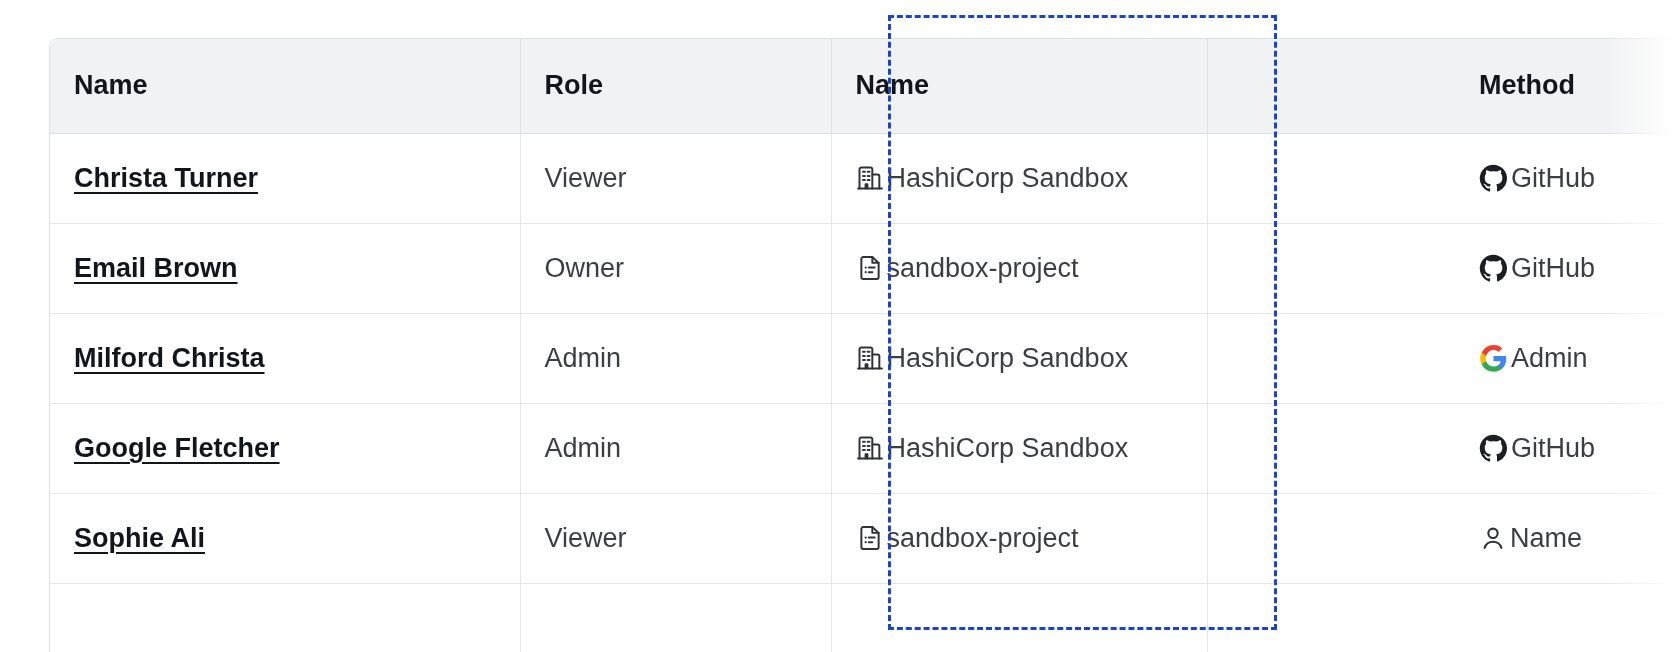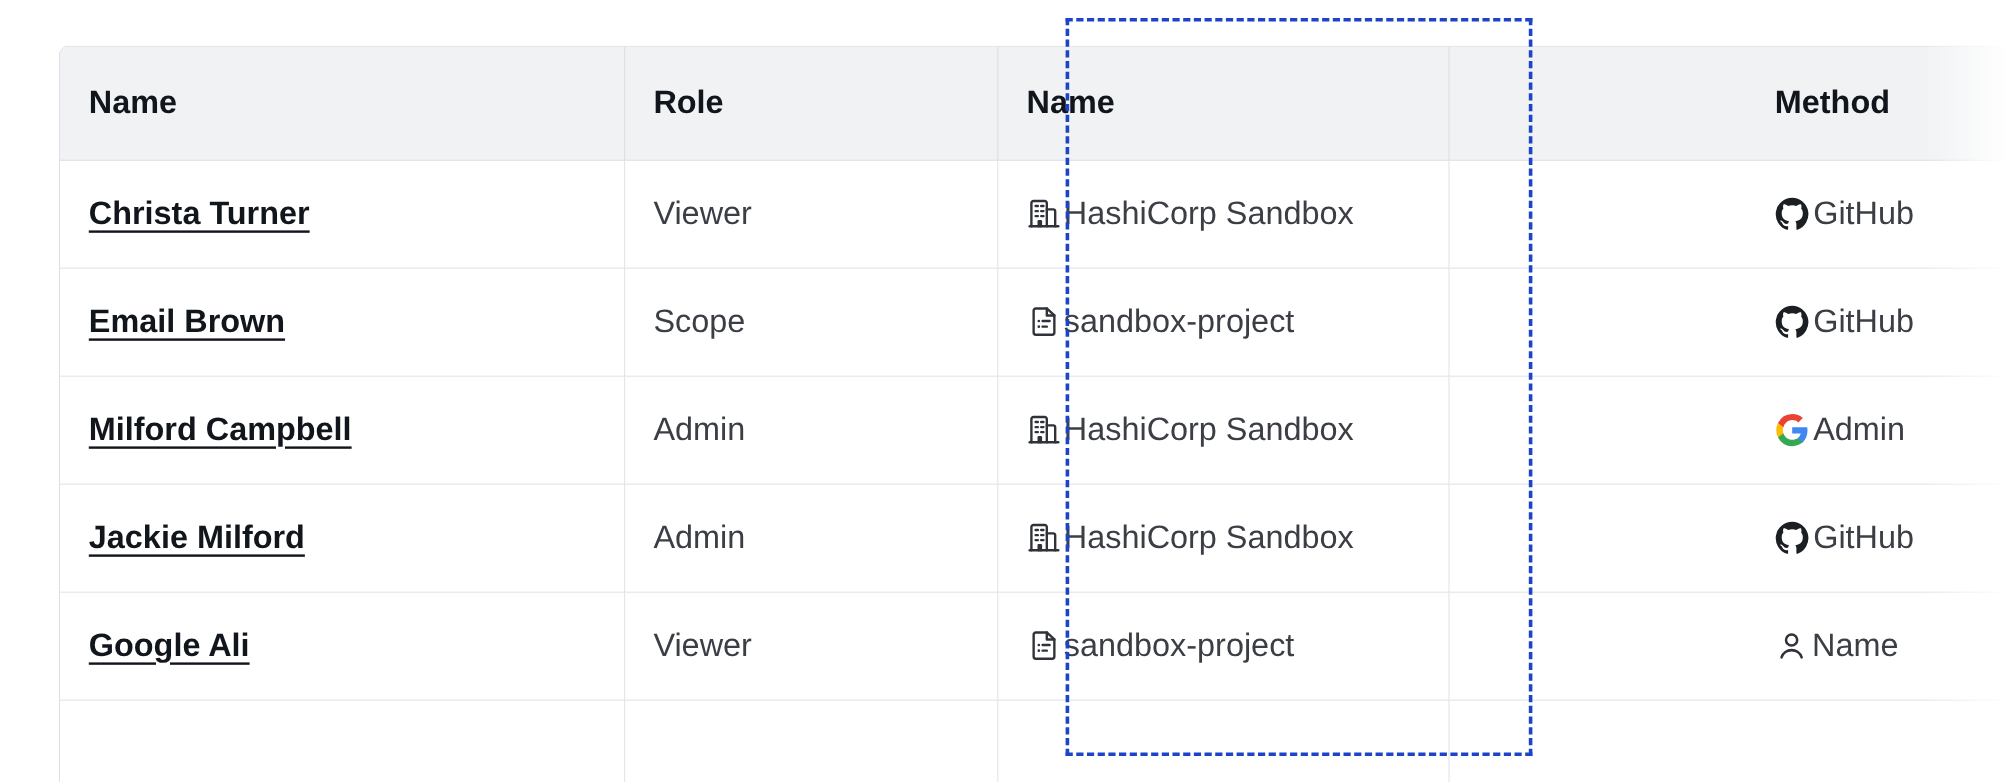--- a/index.html
+++ b/index.html
@@ -163,21 +163,21 @@
                   <svg width="29" height="29" viewBox="0 0 24 24" fill="#1b1f23">
                     <path d="M12 .6A11.4 11.4 0 0 0 8.4 22.8c.57.1.78-.25.78-.55v-2.1c-3.17.69-3.84-1.5-3.84-1.5-.52-1.33-1.27-1.68-1.27-1.68-1.04-.71.08-.7.08-.7 1.15.08 1.75 1.18 1.75 1.18 1.02 1.75 2.68 1.25 3.33.95.1-.74.4-1.25.72-1.54-2.53-.29-5.19-1.27-5.19-5.64 0-1.25.44-2.27 1.17-3.07-.12-.29-.51-1.45.11-3.02 0 0 .96-.31 3.14 1.17a10.9 10.9 0 0 1 5.72 0c2.18-1.48 3.14-1.17 3.14-1.17.62 1.57.23 2.73.11 3.02.73.8 1.17 1.82 1.17 3.07 0 4.38-2.67 5.35-5.21 5.63.41.36.78 1.06.78 2.14v3.17c0 .3.2.66.79.55A11.4 11.4 0 0 0 12 .6z"></path>
                   </svg>
                 </span>
                 <span>GitHub</span>
               </span>
             </td>
           </tr>
           <tr>
             <td><span class="name-link">Email Brown</span></td>
-            <td>Scope</td>
+            <td>Owner</td>
             <td>
               <span class="cell-flex">
                 <span class="icn">
                   <svg width="28" height="28" viewBox="0 0 24 24" fill="none" stroke="#2f3339" stroke-width="1.7" stroke-linecap="round" stroke-linejoin="round">
                     <path d="M14 2.6H6.2A1.6 1.6 0 0 0 4.6 4.2v15.6a1.6 1.6 0 0 0 1.6 1.6h11.6a1.6 1.6 0 0 0 1.6-1.6V7.6z"></path>
                     <path d="M14 2.6v5h5.4"></path>
                     <circle cx="8.3" cy="11.6" r="0.95" fill="#2f3339" stroke="none"></circle>
                     <path d="M11 11.6h5"></path>
                     <circle cx="8.3" cy="15.6" r="0.95" fill="#2f3339" stroke="none"></circle>
                     <path d="M11 15.6h3"></path>
@@ -192,21 +192,21 @@
                 <span class="icn">
                   <svg width="29" height="29" viewBox="0 0 24 24" fill="#1b1f23">
                     <path d="M12 .6A11.4 11.4 0 0 0 8.4 22.8c.57.1.78-.25.78-.55v-2.1c-3.17.69-3.84-1.5-3.84-1.5-.52-1.33-1.27-1.68-1.27-1.68-1.04-.71.08-.7.08-.7 1.15.08 1.75 1.18 1.75 1.18 1.02 1.75 2.68 1.25 3.33.95.1-.74.4-1.25.72-1.54-2.53-.29-5.19-1.27-5.19-5.64 0-1.25.44-2.27 1.17-3.07-.12-.29-.51-1.45.11-3.02 0 0 .96-.31 3.14 1.17a10.9 10.9 0 0 1 5.72 0c2.18-1.48 3.14-1.17 3.14-1.17.62 1.57.23 2.73.11 3.02.73.8 1.17 1.82 1.17 3.07 0 4.38-2.67 5.35-5.21 5.63.41.36.78 1.06.78 2.14v3.17c0 .3.2.66.79.55A11.4 11.4 0 0 0 12 .6z"></path>
                   </svg>
                 </span>
                 <span>GitHub</span>
               </span>
             </td>
           </tr>
           <tr>
-            <td><span class="name-link">Milford Campbell</span></td>
+            <td><span class="name-link">Milford Christa</span></td>
             <td>Admin</td>
             <td>
               <span class="cell-flex">
                 <span class="icn">
                   <svg width="28" height="28" viewBox="0 0 24 24" fill="none" stroke="#2f3339" stroke-width="1.7" stroke-linecap="round" stroke-linejoin="round">
                     <path d="M3 21V4.5a1.5 1.5 0 0 1 1.5-1.5h8A1.5 1.5 0 0 1 14 4.5V21"></path>
                     <path d="M14 9h4.5A1.5 1.5 0 0 1 20 10.5V21"></path>
                     <path d="M1.8 21h20.4"></path>
                     <path d="M6 6.6h1.6M10 6.6h1.6M6 10.2h1.6M10 10.2h1.6M6 13.8h1.6M10 13.8h1.6"></path>
                     <path d="M8.2 21v-3.6h1.6V21"></path>
@@ -224,21 +224,21 @@
                     <path fill="#34a853" d="M24 46c5.9 0 10.9-2 14.5-5.3l-7.1-5.5c-2 1.3-4.5 2.1-7.4 2.1-5.7 0-10.5-3.8-12.2-9H4.5v5.7A22 22 0 0 0 24 46z"></path>
                     <path fill="#fbbc05" d="M11.8 28.3a13.2 13.2 0 0 1 0-8.5v-5.7H4.5a22 22 0 0 0 0 19.9l7.3-5.7z"></path>
                     <path fill="#ea4335" d="M24 10.1c3.2 0 6.1 1.1 8.4 3.3l6.3-6.3C34.9 3.6 29.9 1.6 24 1.6A22 22 0 0 0 4.5 14.1l7.3 5.7c1.7-5.2 6.5-9.7 12.2-9.7z"></path>
                   </svg>
                 </span>
                 <span>Admin</span>
               </span>
             </td>
           </tr>
           <tr>
-            <td><span class="name-link">Jackie Milford</span></td>
+            <td><span class="name-link">Google Fletcher</span></td>
             <td>Admin</td>
             <td>
               <span class="cell-flex">
                 <span class="icn">
                   <svg width="28" height="28" viewBox="0 0 24 24" fill="none" stroke="#2f3339" stroke-width="1.7" stroke-linecap="round" stroke-linejoin="round">
                     <path d="M3 21V4.5a1.5 1.5 0 0 1 1.5-1.5h8A1.5 1.5 0 0 1 14 4.5V21"></path>
                     <path d="M14 9h4.5A1.5 1.5 0 0 1 20 10.5V21"></path>
                     <path d="M1.8 21h20.4"></path>
                     <path d="M6 6.6h1.6M10 6.6h1.6M6 10.2h1.6M10 10.2h1.6M6 13.8h1.6M10 13.8h1.6"></path>
                     <path d="M8.2 21v-3.6h1.6V21"></path>
@@ -253,21 +253,21 @@
                 <span class="icn">
                   <svg width="29" height="29" viewBox="0 0 24 24" fill="#1b1f23">
                     <path d="M12 .6A11.4 11.4 0 0 0 8.4 22.8c.57.1.78-.25.78-.55v-2.1c-3.17.69-3.84-1.5-3.84-1.5-.52-1.33-1.27-1.68-1.27-1.68-1.04-.71.08-.7.08-.7 1.15.08 1.75 1.18 1.75 1.18 1.02 1.75 2.68 1.25 3.33.95.1-.74.4-1.25.72-1.54-2.53-.29-5.19-1.27-5.19-5.64 0-1.25.44-2.27 1.17-3.07-.12-.29-.51-1.45.11-3.02 0 0 .96-.31 3.14 1.17a10.9 10.9 0 0 1 5.72 0c2.18-1.48 3.14-1.17 3.14-1.17.62 1.57.23 2.73.11 3.02.73.8 1.17 1.82 1.17 3.07 0 4.38-2.67 5.35-5.21 5.63.41.36.78 1.06.78 2.14v3.17c0 .3.2.66.79.55A11.4 11.4 0 0 0 12 .6z"></path>
                   </svg>
                 </span>
                 <span>GitHub</span>
               </span>
             </td>
           </tr>
           <tr>
-            <td><span class="name-link">Google Ali</span></td>
+            <td><span class="name-link">Sophie Ali</span></td>
             <td>Viewer</td>
             <td>
               <span class="cell-flex">
                 <span class="icn">
                   <svg width="28" height="28" viewBox="0 0 24 24" fill="none" stroke="#2f3339" stroke-width="1.7" stroke-linecap="round" stroke-linejoin="round">
                     <path d="M14 2.6H6.2A1.6 1.6 0 0 0 4.6 4.2v15.6a1.6 1.6 0 0 0 1.6 1.6h11.6a1.6 1.6 0 0 0 1.6-1.6V7.6z"></path>
                     <path d="M14 2.6v5h5.4"></path>
                     <circle cx="8.3" cy="11.6" r="0.95" fill="#2f3339" stroke="none"></circle>
                     <path d="M11 11.6h5"></path>
                     <circle cx="8.3" cy="15.6" r="0.95" fill="#2f3339" stroke="none"></circle>

